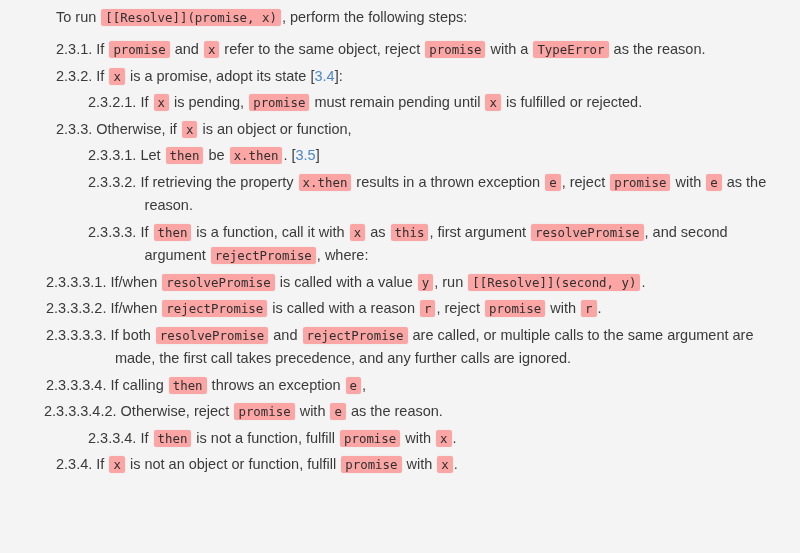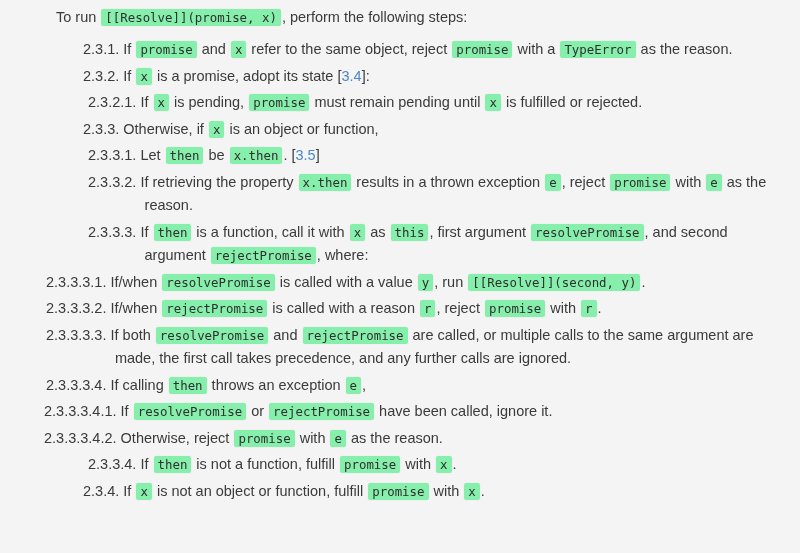--- a/index.html
+++ b/index.html
@@ -37,37 +37,37 @@
     line-height: 1.62;
     margin: 0 0 3px 0;
     color: #3a3a3a;
   }
   
   li.item > .row {
     display: block;
     text-indent: -3.05em;
     padding-left: 3.05em;
   }
-  li.l1  { margin-left: 73px; }
+  li.l1  { margin-left: 46px; }
   li.l2  { margin-left: 36px; }
   li.l3  { margin-left: 36px; }
   li.l4  { margin-left: 34px; }
 
   li.l2 > .row { text-indent: -3.9em; padding-left: 3.9em; margin-left: 42px; }
   li.l3 > .row { text-indent: -4.75em; padding-left: 4.75em; }
   li.l4 > .row { text-indent: -5.6em; padding-left: 5.6em; }
 
   .num {
     color: #3a3a3a;
     white-space: nowrap;
   }
   code, .code {
     font-family: "DejaVu Sans Mono", "Liberation Mono", monospace;
     font-size: 12.4px;
-    background: #86efac;
+    background: #fca5a5;
     border-radius: 2px;
     padding: 1px 4px 1px 4px;
     margin: 0 1px;
     color: #2f2f2f;
     white-space: pre;
     box-shadow: 0 0 0 0.5px rgba(0,0,0,0.035);
   }
   a.ref {
     color: #4a86c8;
     text-decoration: none;
@@ -111,23 +111,20 @@
       <li class="item l3">
         <span class="row"><span class="num">2.3.3.3.2.</span> <span>If/when </span><code>rejectPromise</code><span> is called with a reason </span><code>r</code><span>, reject </span><code>promise</code><span> with </span><code>r</code><span>.</span></span>
       </li>
       <li class="item l3">
         <span class="row"><span class="num">2.3.3.3.3.</span> <span>If both </span><code>resolvePromise</code><span> and </span><code>rejectPromise</code><span> are called, or multiple calls to the same argument are made, the first call takes precedence, and any further calls are ignored.</span></span>
       </li>
       <li class="item l3">
         <span class="row"><span class="num">2.3.3.3.4.</span> <span>If calling </span><code>then</code><span> throws an exception </span><code>e</code><span>,</span></span>
       </li>
       <li class="item l4">
-        <span class="row"><span class="num">2.3.3.3.4.1.</span> <span>If </span><code>resolvePromise</code><span> or </span><code>rejectPromise</code><span> have been called, ignore it.</span></span>
-      </li>
-      <li class="item l4">
         <span class="row"><span class="num">2.3.3.3.4.2.</span> <span>Otherwise, reject </span><code>promise</code><span> with </span><code>e</code><span> as the reason.</span></span>
       </li>
       <li class="item l2">
         <span class="row"><span class="num">2.3.3.4.</span> <span>If </span><code>then</code><span> is not a function, fulfill </span><code>promise</code><span> with </span><code>x</code><span>.</span></span>
       </li>
       <li class="item l1">
         <span class="row"><span class="num">2.3.4.</span> <span>If </span><code>x</code><span> is not an object or function, fulfill </span><code>promise</code><span> with </span><code>x</code><span>.</span></span>
       </li>
     </ul>
 

